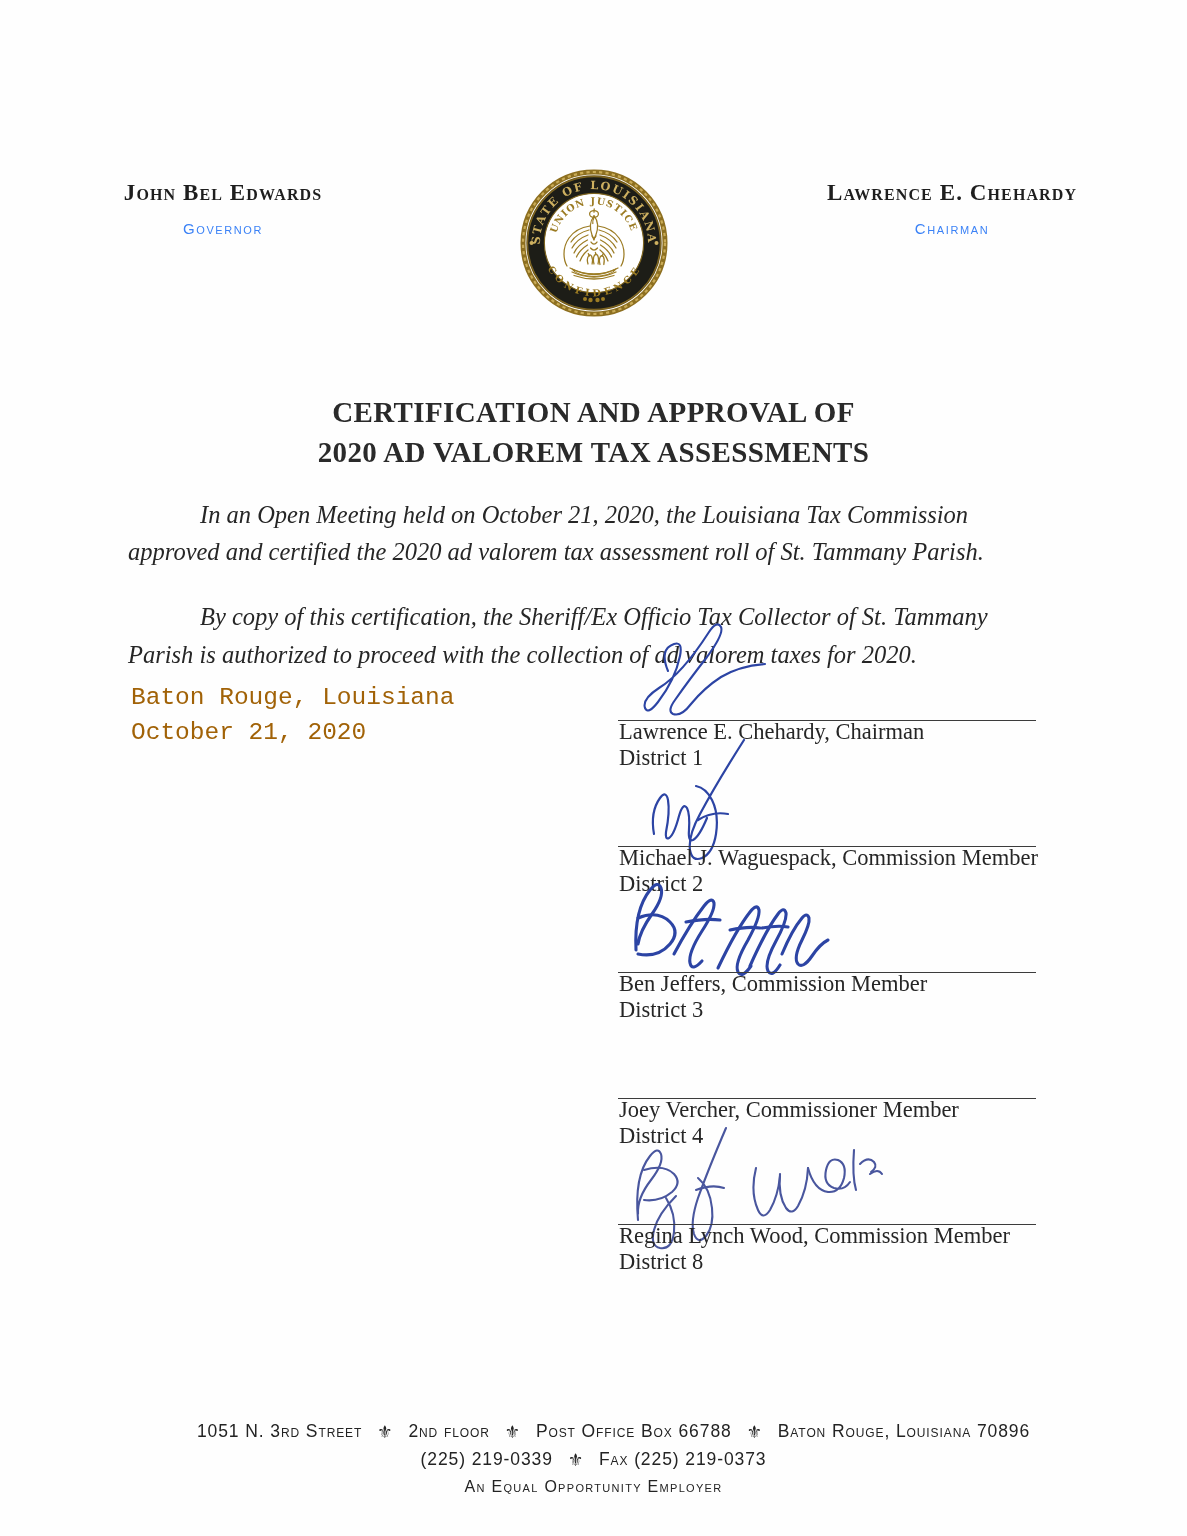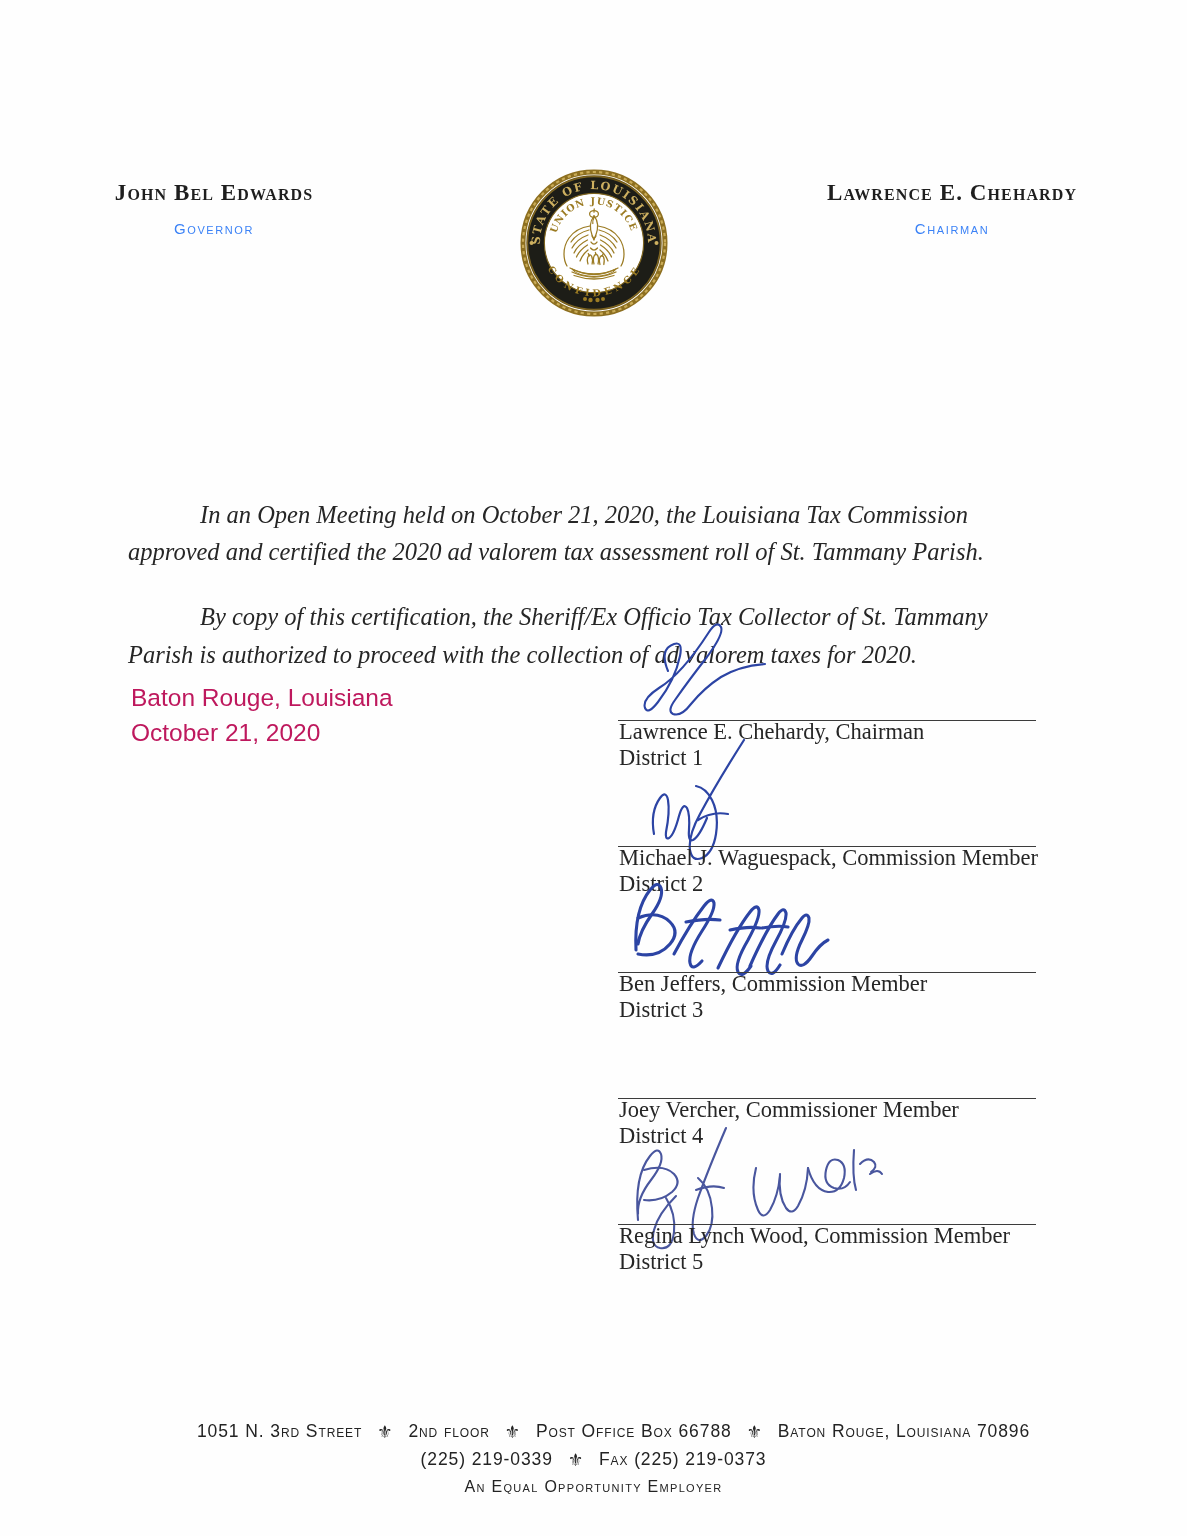--- a/index.html
+++ b/index.html
@@ -53,21 +53,21 @@
     position: absolute;
     top: 180px;
     left: 0;
     width: 100%;
     height: 140px;
   }
   .official {
     position: absolute;
     text-align: center;
   }
-  .official.left  { left: 19px;  width: 390px; }
+  .official.left  { left: 28px;  width: 390px; }
   .official.right { right: 40px; width: 390px; }
   .official-name {
     font-family: "Liberation Serif", "DejaVu Serif", serif;
     font-size: 23px;
     font-weight: 700;
     font-variant: small-caps;
     letter-spacing: 1.1px;
     color: #1e1e1e;
     white-space: nowrap;
   }
@@ -122,24 +122,24 @@
     margin: 0 0 28px 0;
     text-indent: 72px;
     font-style: italic;
   }
 
   
   .placedate {
     position: absolute;
     left: 131px;
     top: 680px;
-    font-family: Liberation Sans, sans-serif;
+    font-family: Liberation Mono, monospace;
     font-size: 24.5px;
     line-height: 1.44;
-    color: #be185d;
+    color: #a16207;
   }
 
   
   .sig-block {
     position: absolute;
     left: 618px;
     top: 646px;
     width: 420px;
   }
   .sig-entry {
@@ -304,20 +304,24 @@
         <path d="M77,87 l-0.6,-2.6"></path>
         <path d="M83,88.4 l1,-2.4"></path>
 
         <path d="M73,68 q2,4 4,0"></path>
         <path d="M72,74 q3,4 6,0"></path>
         <path d="M71.5,80 q3.5,4 7,0"></path>
       </g>
     </svg>
   </div>
 
+  <div class="doc-title">
+    <div>CERTIFICATION AND APPROVAL OF</div>
+    <div>2020 AD VALOREM TAX ASSESSMENTS</div>
+  </div>
 
   <div class="body-copy">
     <p>In an Open Meeting held on October 21, 2020, the Louisiana Tax Commission approved and certified the 2020 ad valorem tax assessment roll of St. Tammany Parish.</p>
     <p>By copy of this certification, the Sheriff/Ex Officio Tax Collector of St. Tammany Parish is authorized to proceed with the collection of ad valorem taxes for 2020.</p>
   </div>
 
   <div class="placedate">
     <div>Baton Rouge, Louisiana</div>
     <div>October 21, 2020</div>
   </div>
@@ -391,21 +395,21 @@
           <path d="M158,58 q-2,22 6,34 q6,8 12,-2 q9,-16 10,-38"></path>
           <path d="M186,52 q6,22 20,24 q12,1 16,-14 q3,-14 -6,-18 q-9,-3 -12,10
                    q-3,14 8,18 q10,3 16,-6"></path>
           <path d="M232,34 q-2,26 2,40"></path>
           <path d="M238,48 q8,-8 14,-2 q4,5 -3,10"></path>
           <path d="M248,58 q8,-6 12,0"></path>
         </g>
       </svg>
       <div class="sig-rule"></div>
       <div class="sig-name">Regina Lynch Wood, Commission Member</div>
-      <div class="sig-district">District 5</div>
+      <div class="sig-district">District 8</div>
     </div>
 
   </div>
 
   <div class="footer">
     <div class="footer-line1">
       <span>1051 N. 3rd Street</span>
       <span class="fleur">⚜</span>
       <span>2nd floor</span>
       <span class="fleur">⚜</span>

